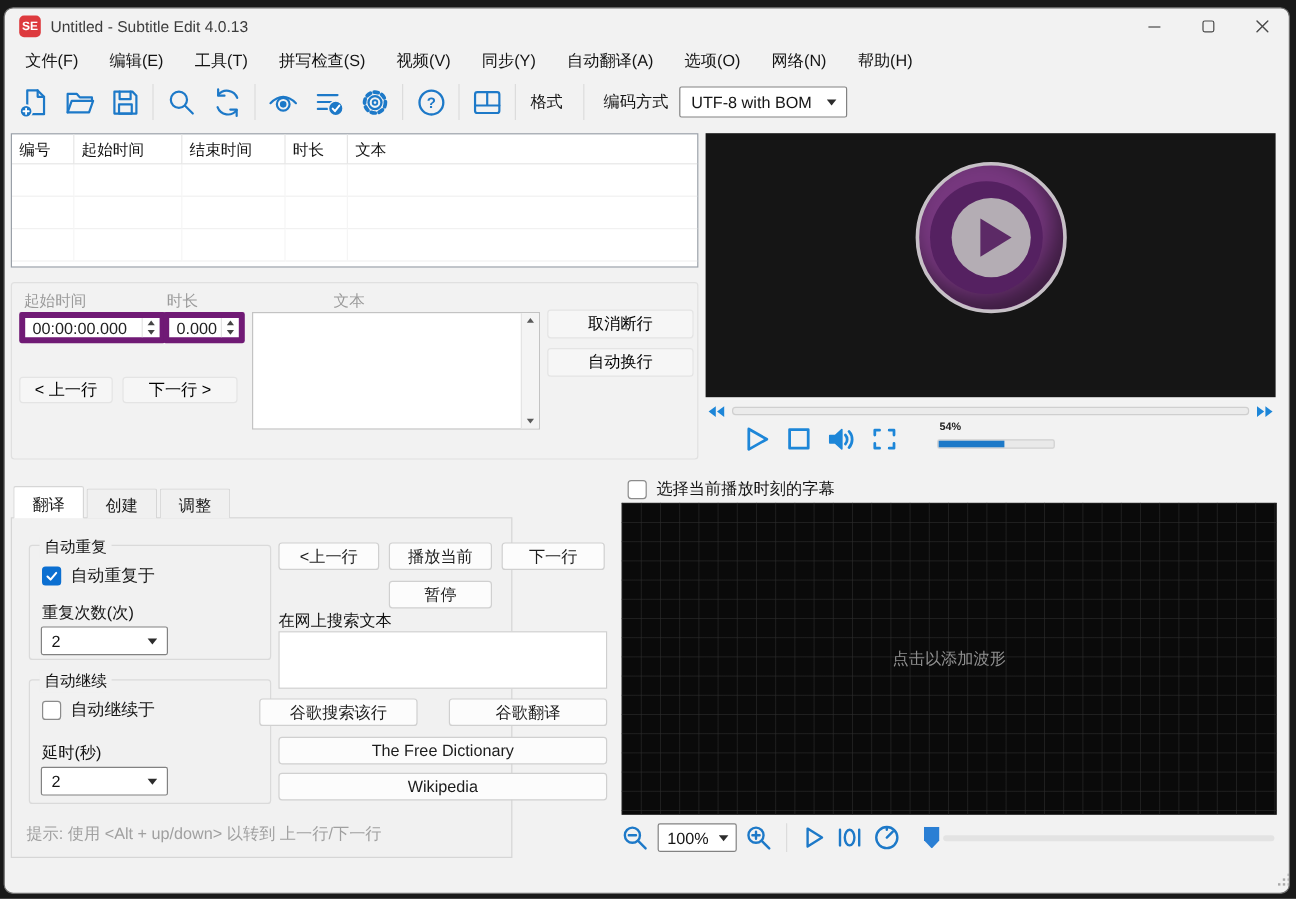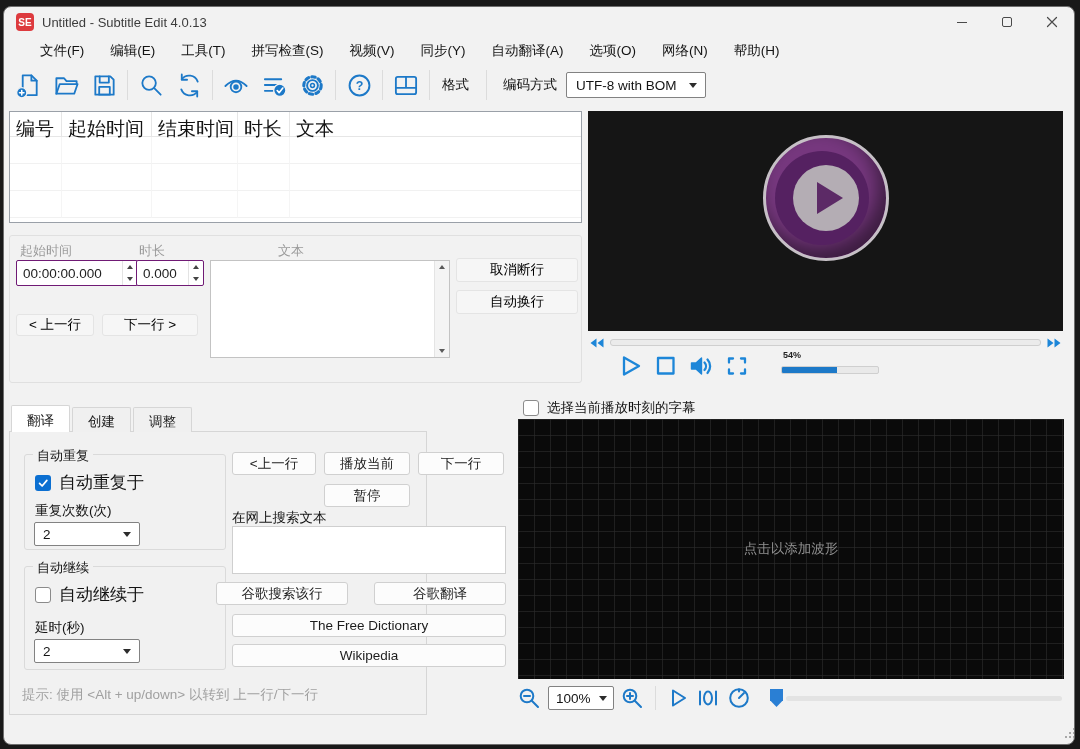--- a/index.html
+++ b/index.html
@@ -8,43 +8,43 @@
   .window{position:absolute;left:3px;top:6px;width:1072px;height:739px;background:#f2f2f2;border:1px solid #6e6e6e;border-radius:8px;overflow:hidden;}
   
   .titlebar{height:30px;display:flex;align-items:center;padding-left:12px;}
   .logo{width:18px;height:18px;border-radius:4px;background:#dd3a3e;color:#fff;font-weight:bold;font-size:10px;display:flex;align-items:center;justify-content:center;flex:0 0 auto;}
   .title{margin-left:8px;font-size:13px;color:#3c3c3c;}
   .win-controls{margin-left:auto;display:flex;height:100%;}
   .win-btn{width:45px;display:flex;align-items:center;justify-content:center;}
   .glyph-min{width:10px;height:1px;background:#4a4a4a;}
   .glyph-max{width:10px;height:10px;border:1px solid #4a4a4a;border-radius:2px;}
   
-  .menubar{height:27px;display:flex;align-items:center;padding-left:23px;font-size:13.5px;color:#141414;}
+  .menubar{height:27px;display:flex;align-items:center;padding-left:4px;font-size:13.5px;color:#141414;}
   .menu-item{padding:4px 13px;border-radius:3px;}
   
   .toolbar{height:42px;display:flex;align-items:center;padding-left:5px;}
   .tbtn{width:38px;height:34px;display:flex;align-items:center;justify-content:center;border-radius:3px;}
   .tsep{width:1px;height:30px;background:#dcdcdc;margin:0 4px;flex:0 0 auto;}
   .tlabel{font-size:13.5px;color:#141414;margin:0 9px 0 8px;white-space:nowrap;}
   .tselect{height:26px;border:1px solid #828282;background:#fff;display:flex;align-items:center;padding:0 22px 0 9px;font-size:13.5px;color:#141414;position:relative;border-radius:2px;white-space:nowrap;}
   .drop-arr{position:absolute;right:8px;top:10px;width:0;height:0;border-left:4px solid transparent;border-right:4px solid transparent;border-top:5px solid #2c2c2c;}
   .tico{stroke:#1d79c8;fill:none;stroke-width:1.9;stroke-linecap:round;stroke-linejoin:round;}
   .vico{stroke:#1d86d8;fill:none;stroke-width:2.3;stroke-linecap:round;stroke-linejoin:round;}
   .wico{stroke:#1d79c8;fill:none;stroke-width:2;stroke-linecap:round;stroke-linejoin:round;}
   
-  .listview{position:absolute;left:5px;top:104px;width:573px;height:112px;background:#fff;border:1px solid #9aa0a8;font-size:19px;color:#141414;}
+  .listview{position:absolute;left:5px;top:104px;width:573px;height:112px;background:#fff;border:1px solid #9aa0a8;font-size:13px;color:#141414;}
   .lv-header{display:flex;height:25px;}
   .lv-h{padding:4px 0 0 6px;border-right:1px solid #e6e6e6;border-bottom:1px solid #e6e6e6;}
   .lv-row{display:flex;height:27px;}
   .lv-c{border-right:1px solid #f5f5f5;border-bottom:1px solid #f1f1f1;}
   .w1{width:52px;flex:0 0 auto}.w2{width:90px;flex:0 0 auto}.w3{width:86px;flex:0 0 auto}.w4{width:52px;flex:0 0 auto}.w5{flex:1;border-right:none;}
   
   .editor{position:absolute;left:5px;top:228px;width:573px;height:148px;border:1px solid #e0e0e0;border-radius:3px;}
   .flabel{position:absolute;font-size:13px;color:#9b9b9b;white-space:nowrap;}
-  .spin{position:absolute;display:flex;border:1px solid #701a75;background:#fff;height:26px;align-items:center;border-radius:2px;}
+  .spin{position:absolute;display:flex;border:5px solid #701a75;background:#fff;height:26px;align-items:center;border-radius:2px;}
   .spin-val{flex:1;font-size:13.5px;color:#222;padding-left:6px;white-space:nowrap;}
   .spin-btns{width:15px;height:100%;display:flex;flex-direction:column;border-left:1px solid #e3e3e3;}
   .spin-up,.spin-down{flex:1;display:flex;align-items:center;justify-content:center;}
   .tri-up{width:0;height:0;border-left:3.5px solid transparent;border-right:3.5px solid transparent;border-bottom:4.5px solid #444;}
   .tri-down{width:0;height:0;border-left:3.5px solid transparent;border-right:3.5px solid transparent;border-top:4.5px solid #444;}
   .textbox{position:absolute;left:200px;top:24px;width:240px;height:98px;background:#fff;border:1px solid #c3c3c3;}
   .tb-scroll{position:absolute;right:0;top:0;width:15px;height:100%;background:#f4f4f4;border-left:1px solid #e4e4e4;display:flex;flex-direction:column;justify-content:space-between;align-items:center;padding:4px 0;}
   .btn{display:flex;align-items:center;justify-content:center;font-size:13.5px;color:#1c1c1c;background:#fcfcfc;border:1px solid #d0d0d0;border-radius:3px;white-space:nowrap;}
   .btn.disabled{color:#000000;background:#f6f6f6;border-color:#e4e4e4;text-align:right;}
   .abs{position:absolute;}
@@ -62,21 +62,21 @@
   .voltrack{position:absolute;left:0;top:13px;width:98px;height:8px;background:#e9e9e9;border:1px solid #cfcfcf;border-radius:2px;overflow:hidden;}
   .volfill{height:100%;width:57%;background:#1d79c8;}
   
   .tabs{position:absolute;left:5px;top:398px;width:418px;height:310px;}
   .tabstrip{display:flex;height:27px;font-size:13.5px;color:#1a1a1a;padding-left:2px;position:relative;z-index:2;}
   .tab{padding:5px 15px 0 15px;border:1px solid #d6d6d6;border-bottom:none;background:#f0f0f0;margin-right:2px;border-radius:2px 2px 0 0;margin-top:2px;}
   .tab.active{background:#fff;margin-top:0;padding-top:6px;}
   .tabcontent{position:absolute;left:0;top:26px;right:0;bottom:0;border:1px solid #d6d6d6;background:#f1f1f1;}
   .group{position:absolute;border:1px solid #dadada;border-radius:3px;}
   .group-label{position:absolute;left:8px;top:-8px;background:#f1f1f1;padding:0 4px;font-size:13px;color:#141414;white-space:nowrap;}
-  .cbrow{position:absolute;display:flex;align-items:center;gap:8px;font-size:17px;color:#141414;white-space:nowrap;}
+  .cbrow{position:absolute;display:flex;align-items:center;gap:8px;font-size:14px;color:#141414;white-space:nowrap;}
   .cb{width:16px;height:16px;border-radius:3px;flex:0 0 auto;}
   .cb.checked{background:#0b6fd1;display:flex;align-items:center;justify-content:center;}
   .cb.un{background:#fff;border:1px solid #8b8b8b;}
   .glabel{position:absolute;font-size:13.5px;color:#141414;white-space:nowrap;}
   .gselect{position:absolute;height:24px;border:1px solid #828282;background:#fff;display:flex;align-items:center;padding:0 20px 0 8px;font-size:13.5px;color:#141414;border-radius:2px;}
   .hint{position:absolute;left:12px;bottom:10px;font-size:13.5px;color:#a0a0a0;white-space:nowrap;}
   .sbox{position:absolute;left:222px;top:94px;width:274px;height:48px;background:#fff;border:1px solid #cfcfcf;}
   
   .wf-check{position:absolute;left:519px;top:392px;display:flex;gap:8px;align-items:center;font-size:13.5px;color:#141414;}
   .waveform{position:absolute;left:514px;top:412px;width:546px;height:260px;background:#0a0a0a;background-image:linear-gradient(rgba(46,46,46,.6) 1px,transparent 1px),linear-gradient(90deg,rgba(46,46,46,.6) 1px,transparent 1px);background-size:16px 16px;display:flex;align-items:center;justify-content:center;}

